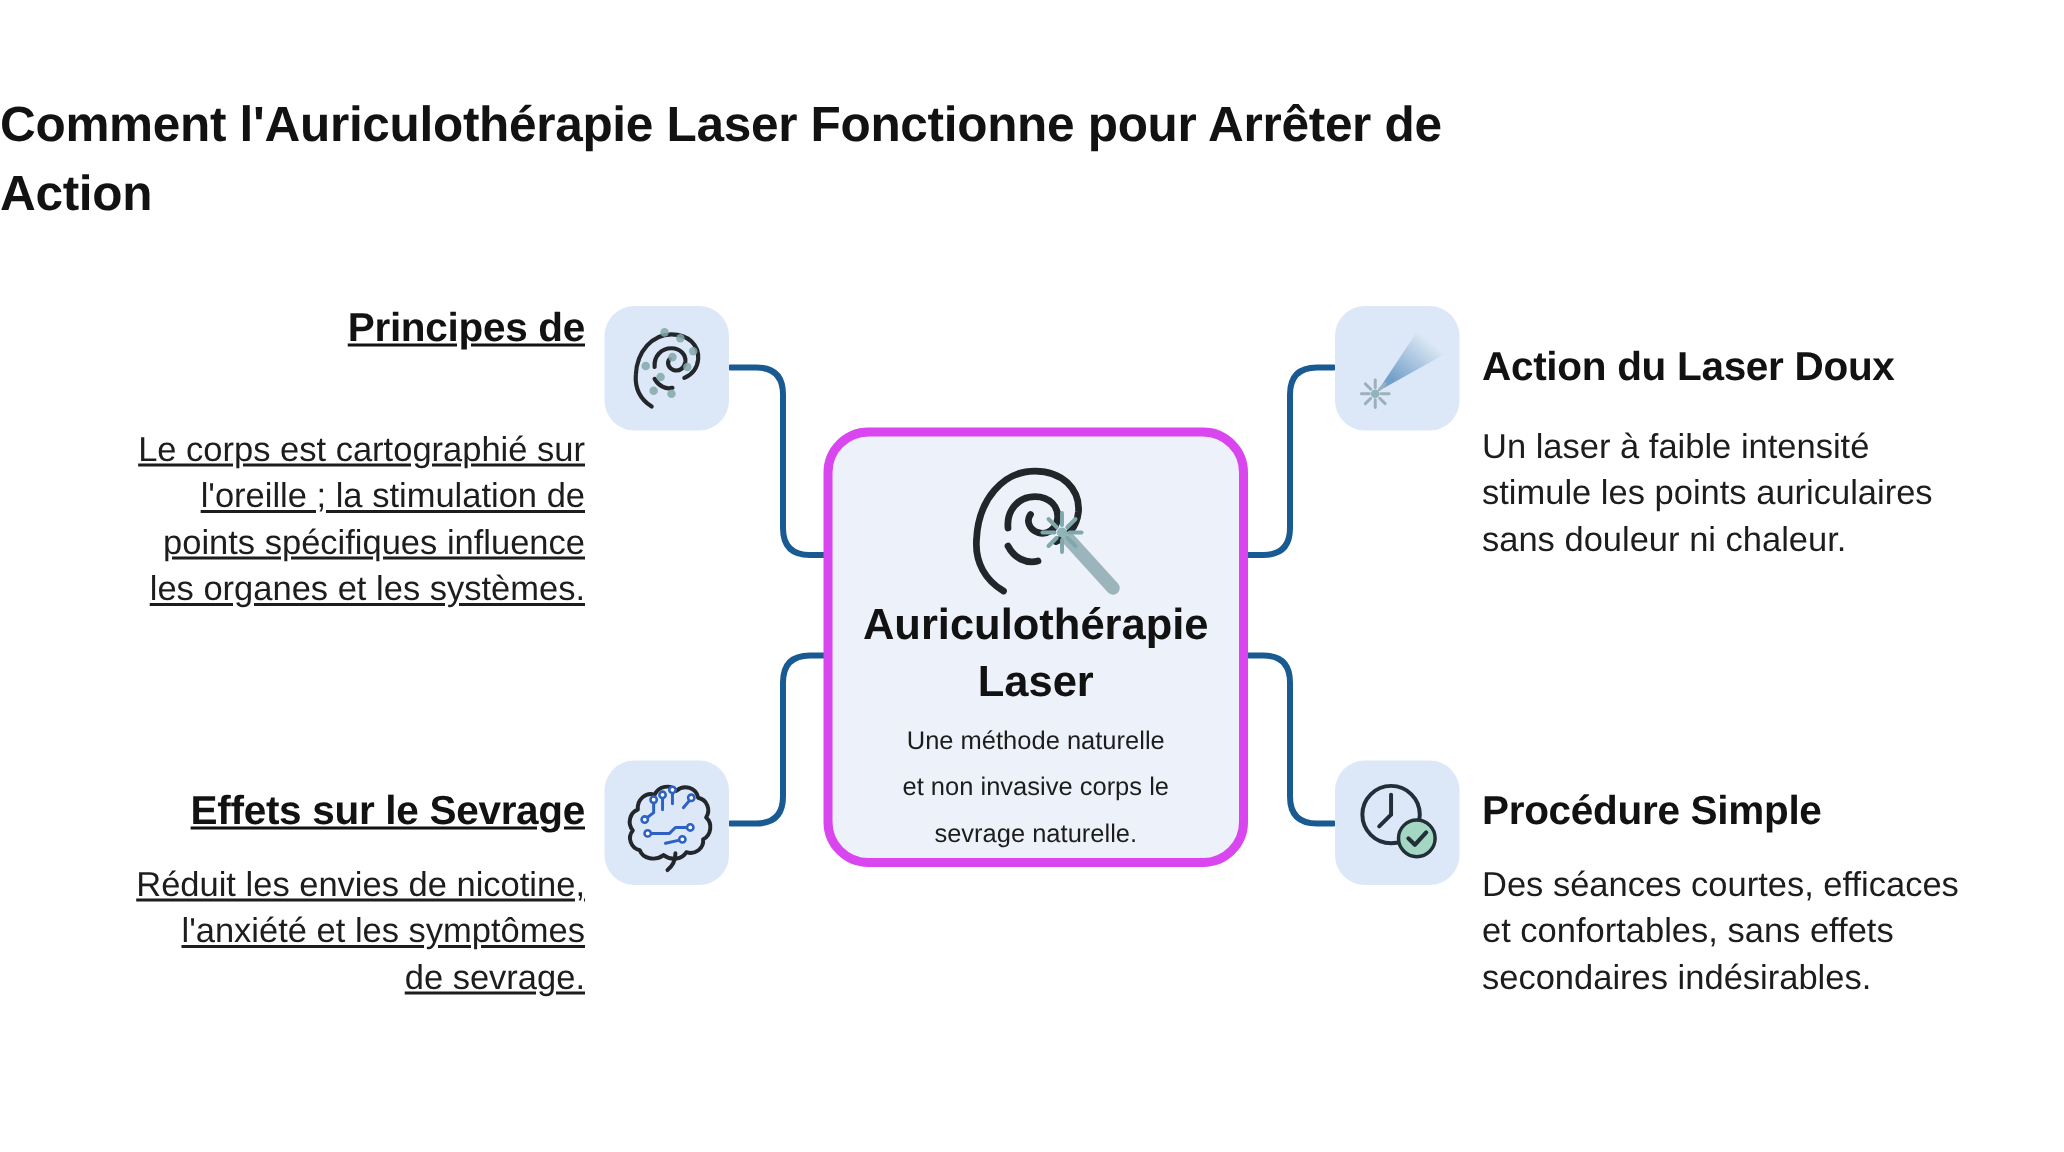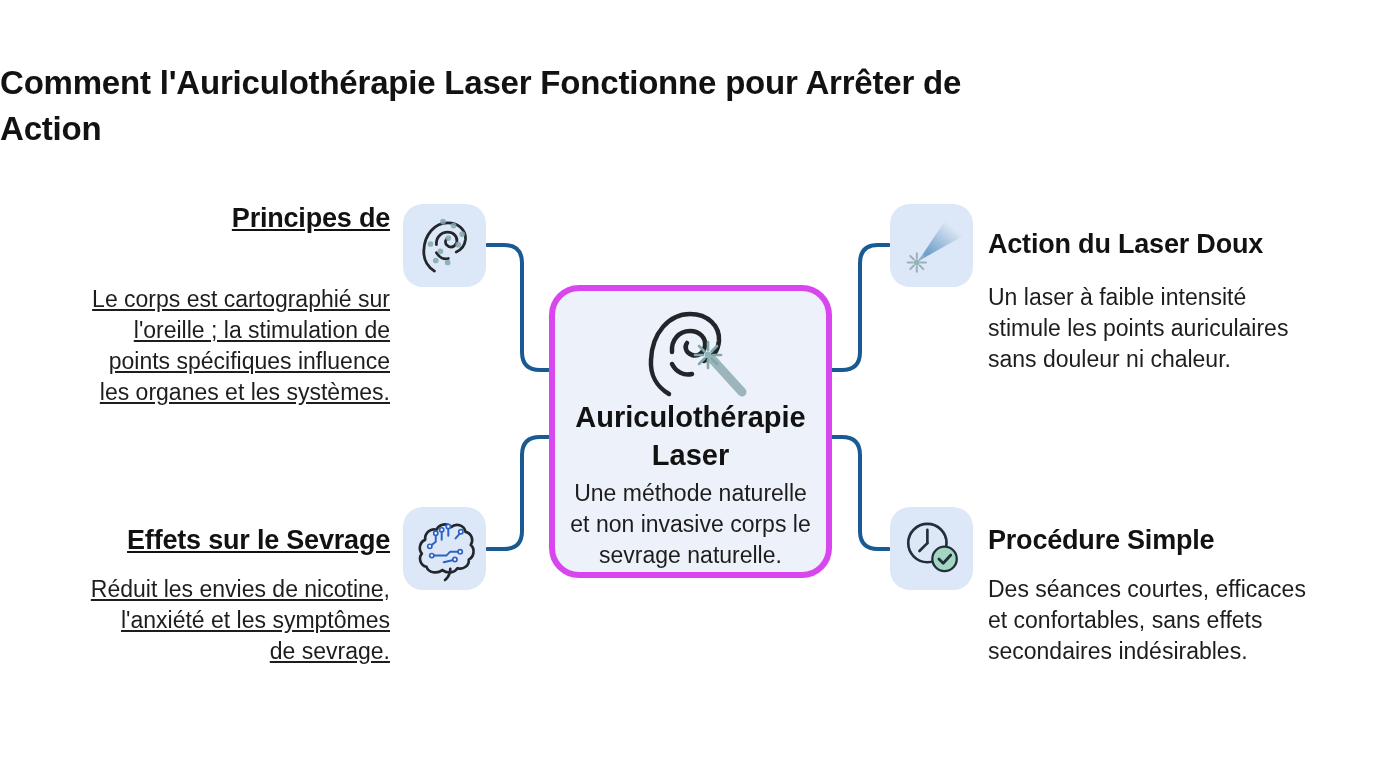--- a/index.html
+++ b/index.html
@@ -13,21 +13,21 @@
     position:absolute;top:60px;left:0;width:100%;margin:0;text-align:left;
     font-size:33px;line-height:46px;font-weight:700;letter-spacing:-0.2px;color:#121212;
   }
 
   .center-card{
     position:absolute;left:549px;top:285px;width:283px;height:293px;box-sizing:border-box;
     background:#edf1f9;border:6px solid #d946ef;border-radius:30px;text-align:center;
   }
   .center-icon{position:absolute;top:11px;left:50%;transform:translateX(-50%);}
   .center-title{position:absolute;top:107px;left:0;width:100%;font-size:29px;font-weight:700;line-height:38px;color:#121212;}
-  .center-body{position:absolute;top:187px;left:0;width:100%;font-size:23px;line-height:31px;color:#1d1d1d;}
+  .center-body{position:absolute;top:187px;left:0;width:100%;font-size:17px;line-height:31px;color:#1d1d1d;}
 
   .chip{
     position:absolute;width:83px;height:83px;border-radius:20px;background:#dce8f8;
     display:flex;align-items:center;justify-content:center;
   }
   .chip-tl{left:403px;top:204px;}
   .chip-tr{left:890px;top:204px;}
   .chip-bl{left:403px;top:507px;}
   .chip-br{left:890px;top:507px;}
 

